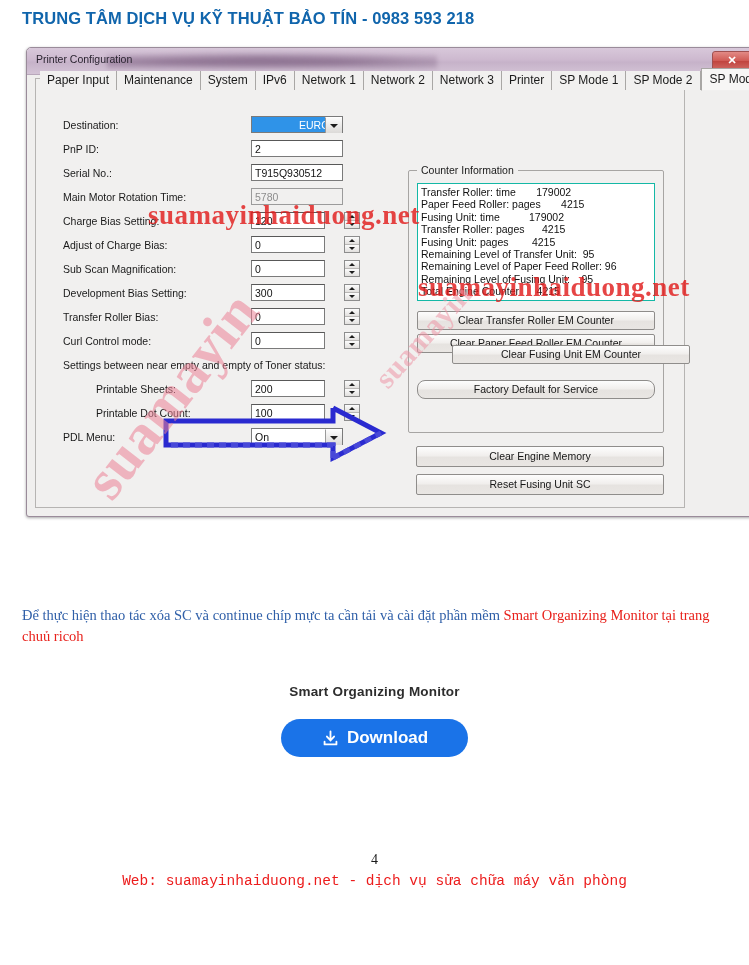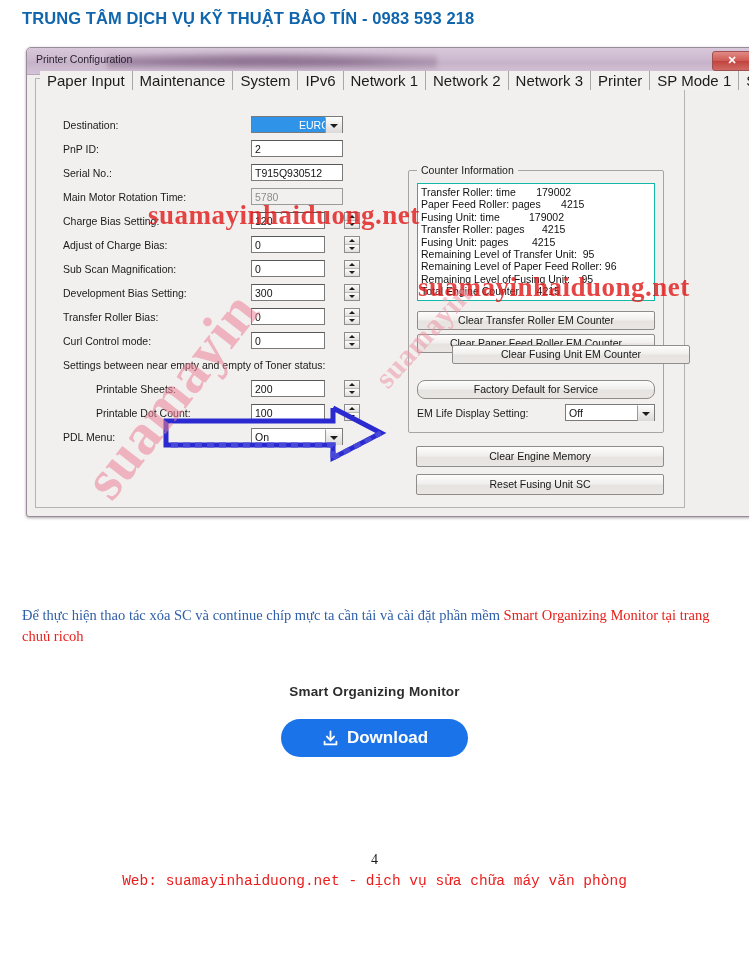--- a/index.html
+++ b/index.html
@@ -87,21 +87,21 @@
     box-sizing: border-box;
   }
   .tabstrip {
     position: absolute;
     left: 4px; top: -9px;
     height: 20px;
     display: flex;
     align-items: flex-end;
   }
   .tab {
-    font-size: 15px;
+    font-size: 12px;
     color: #1b1b1b;
     padding: 3px 7px 3px 7px;
     background: #f1f0ef;
     border-right: 1px solid #a9a7a5;
     white-space: nowrap;
     line-height: 13px;
   }
   .tab.active {
     background: #f7f6f5;
     border: 1px solid #a9a7a5;
@@ -574,29 +574,20 @@
         <div>Remaining Level of Paper Feed Roller: 96</div>
         <div>Remaining Level of Fusing Unit:    95</div>
         <div>Total Engine Counter      4215</div>
       </div>
     <div id="gb-buttons">
         <div class="btn gb-btn" style="top: 140px;">Clear Transfer Roller EM Counter</div>
         <div class="btn gb-btn" style="top: 163px;">Clear Paper Feed Roller EM Counter</div>
         <div class="btn gb-btn" style="top: 174px; margin-left: 35px;">Clear Fusing Unit EM Counter</div>
         <div class="btn gb-btn" style="top: 209px; border-radius: 8px;">Factory Default for Service</div>
       </div>
-    <div class="emrow">
-      <span class="lbl2">EM Life Display Setting:</span>
-      <div class="combo">
-        <div class="val">Off</div>
-        <div class="arrow">
-            <i></i>
-          </div>
-      </div>
-    </div>
   </div>
 
   <div class="btn outer-btn" style="top:398px">Clear Engine Memory</div>
   <div class="btn outer-btn" style="top:426px">Reset Fusing Unit SC</div>
 
 </div>
 
 <svg class="callout" viewBox="0 0 225 62">
   <polyline points="170,6 218,31 170,56 170,43 3,43 3,19 170,19 170,6" fill="none" stroke="#2a2ad0" stroke-width="5"></polyline>
   <polyline points="170,56 218,31" fill="none" stroke="#4848d8" stroke-width="5" stroke-dasharray="7 5"></polyline>

